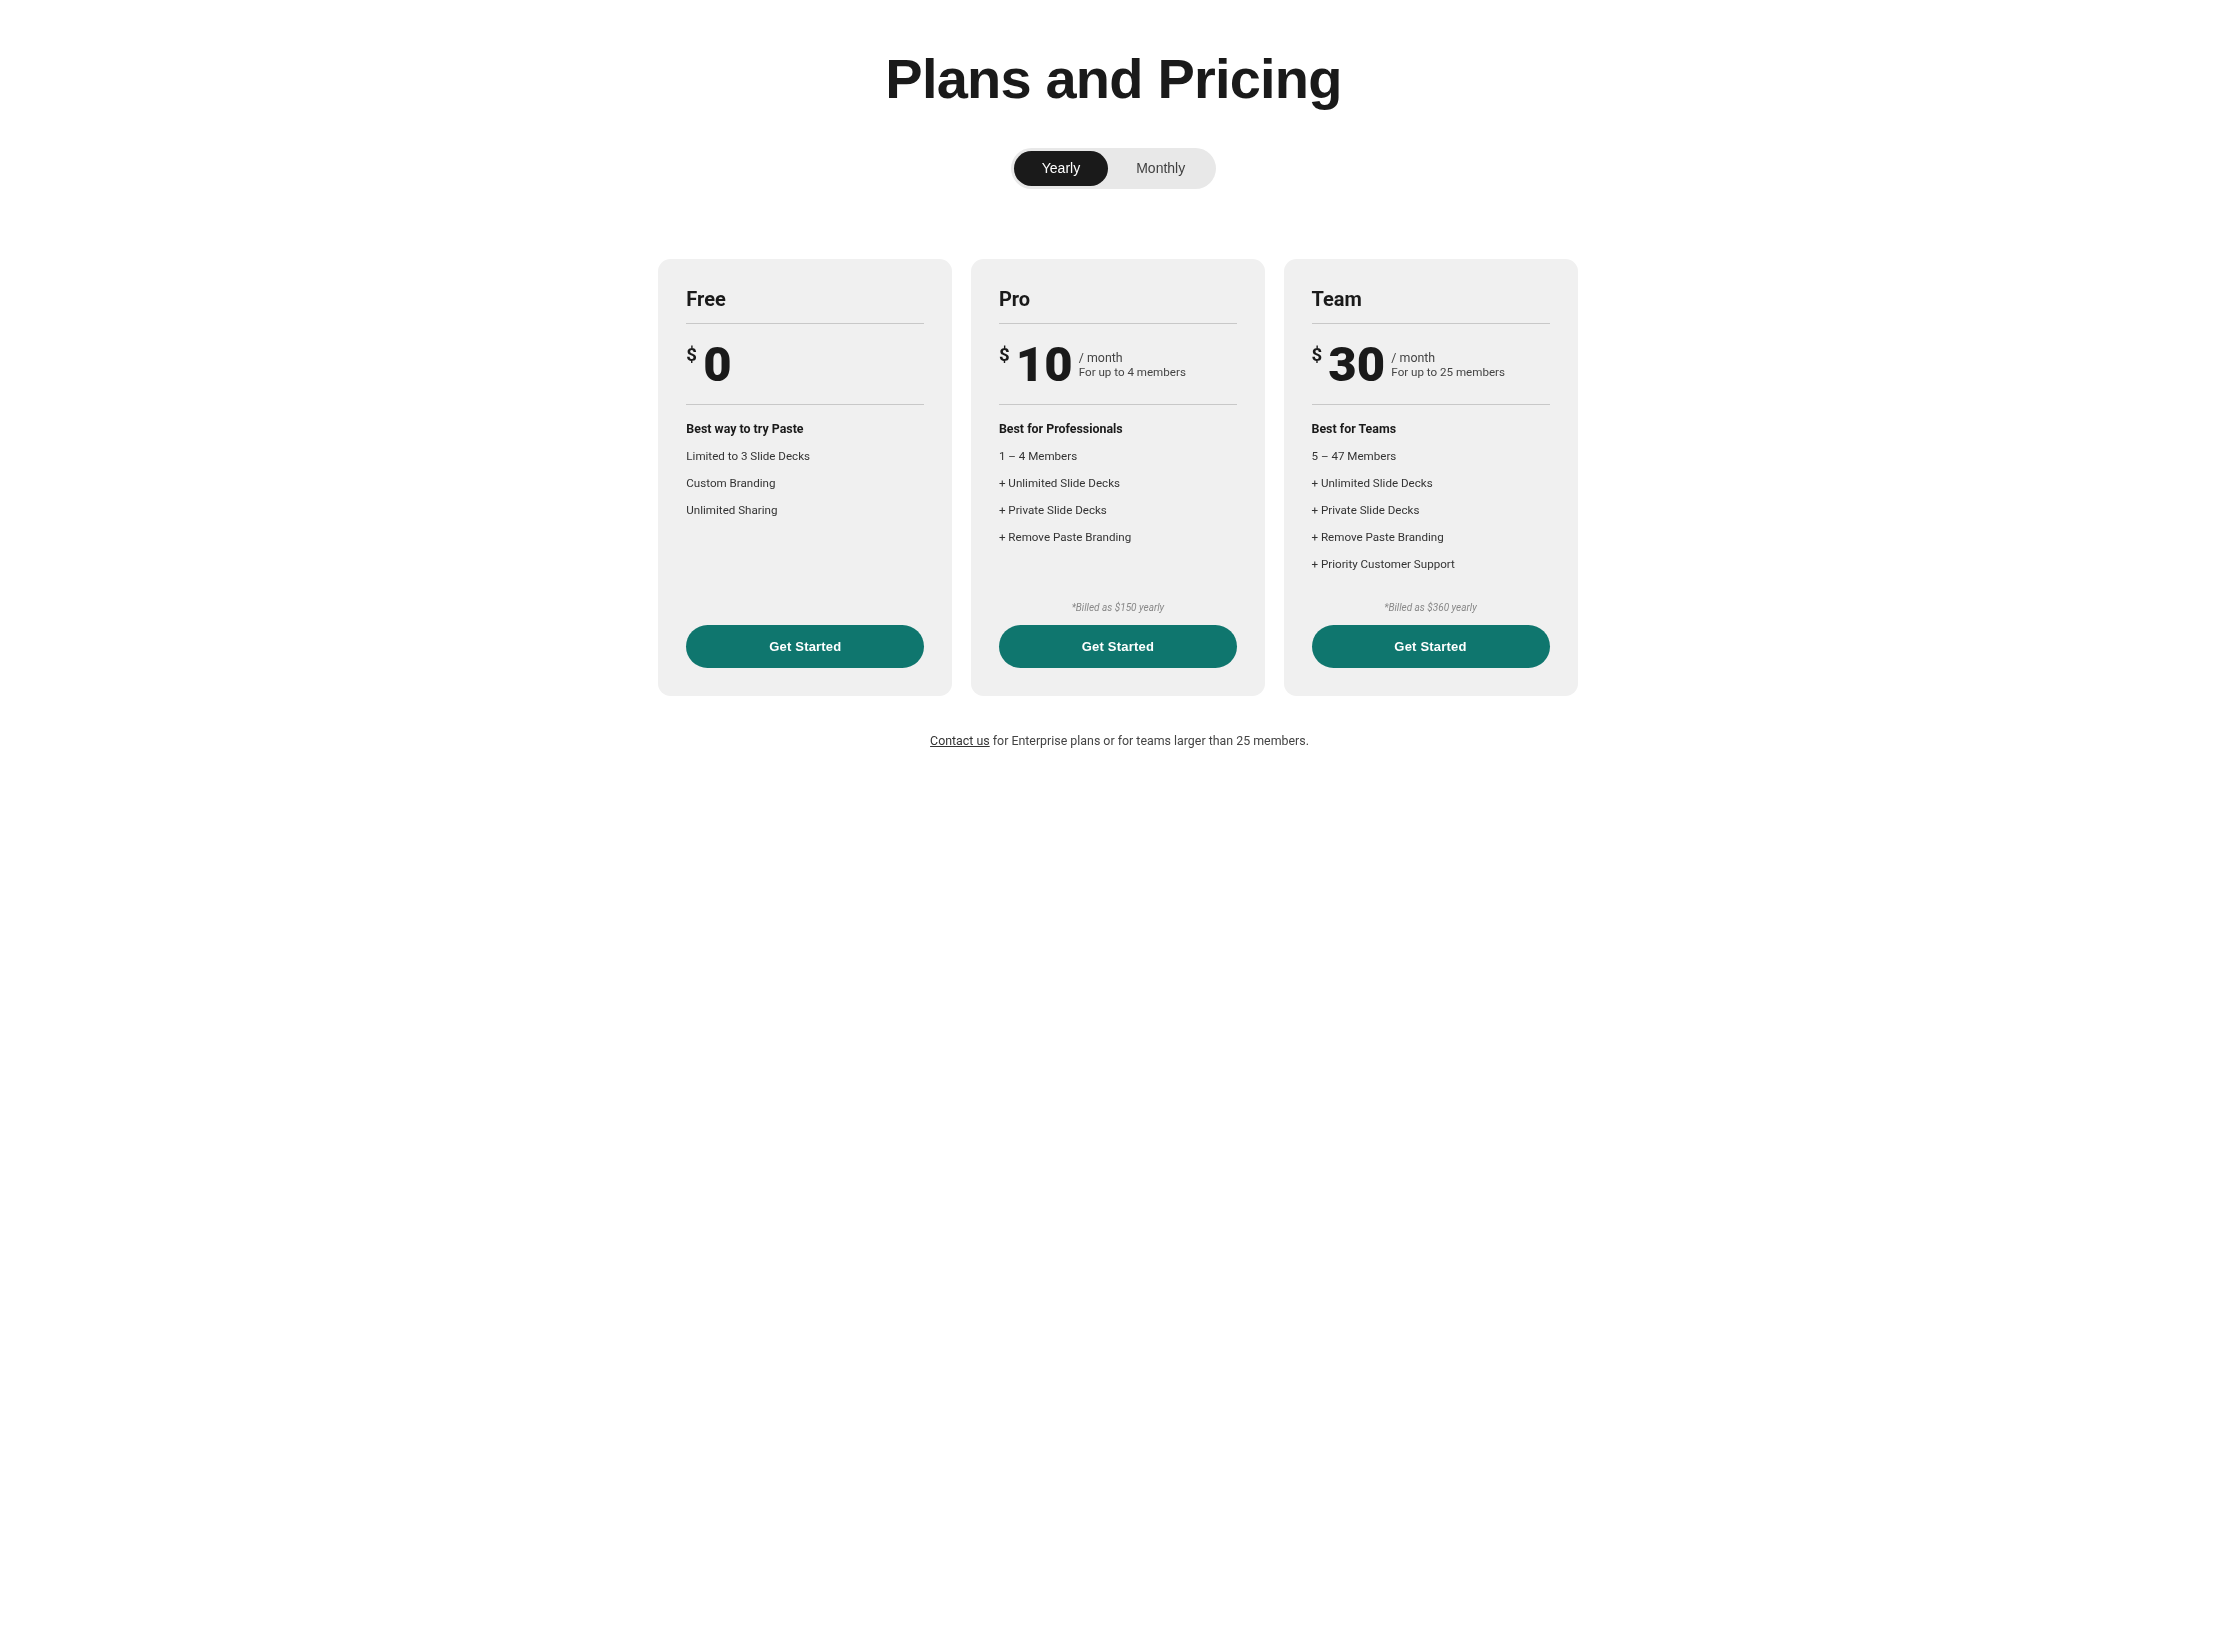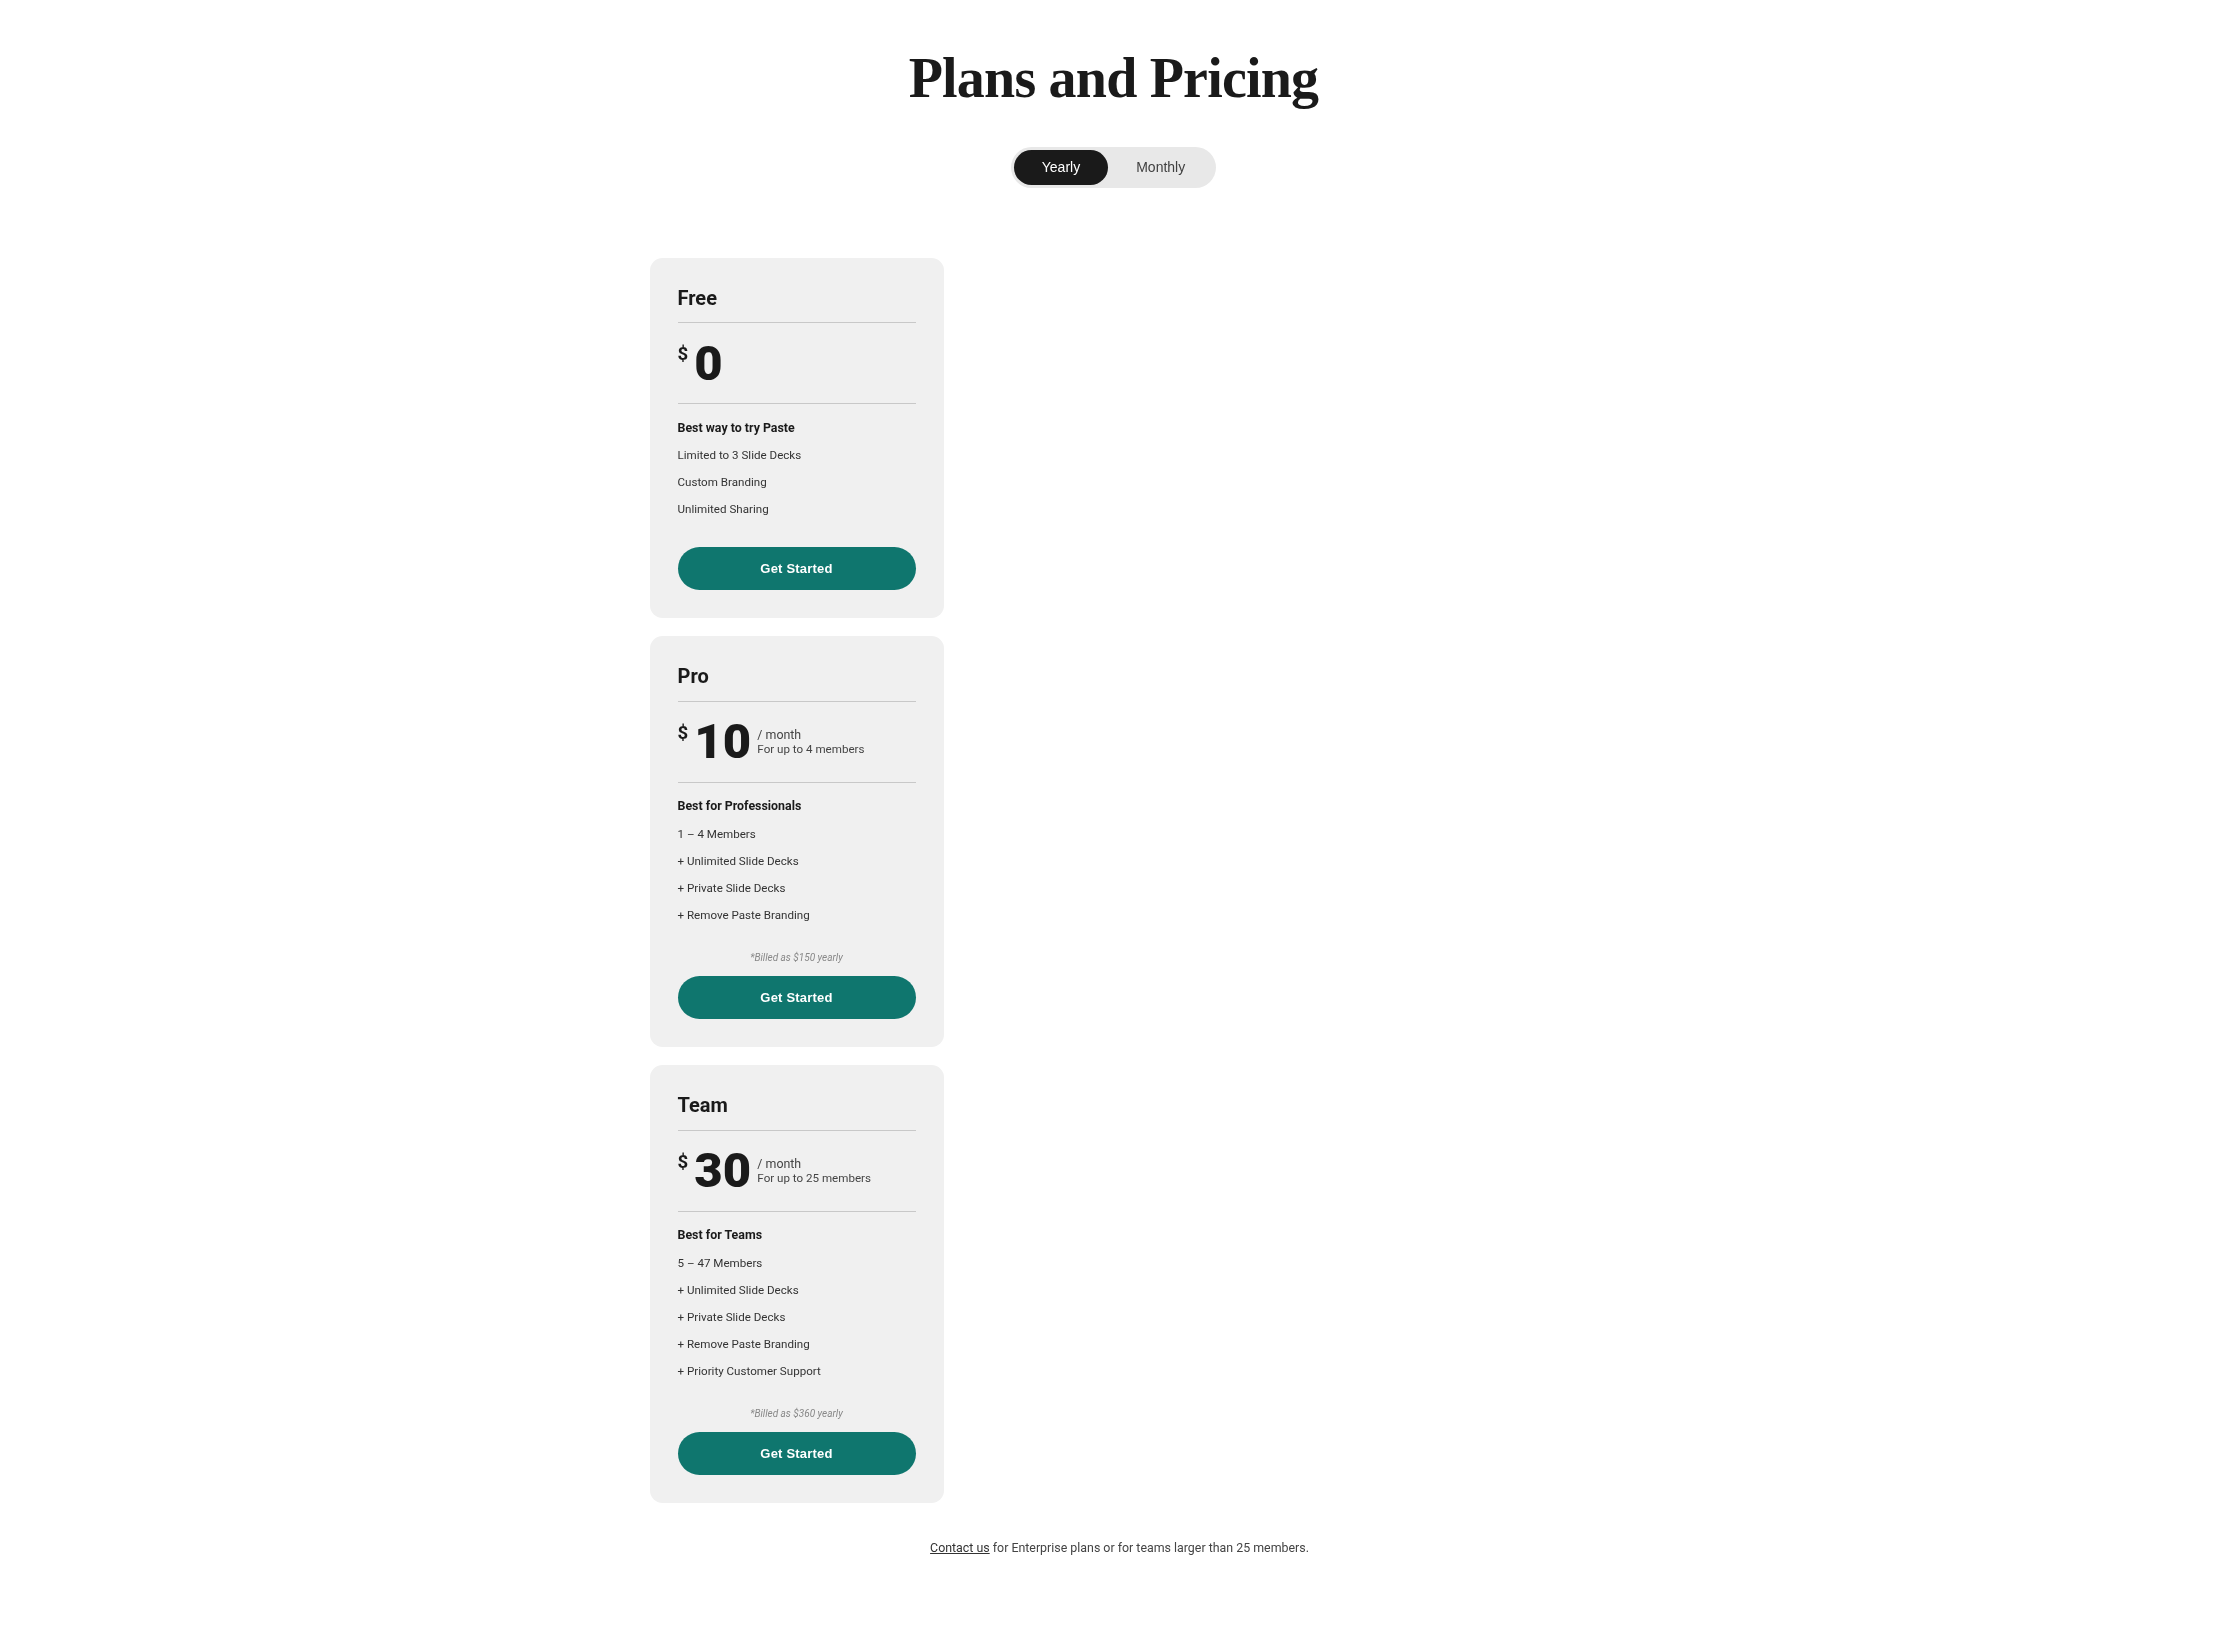--- a/index.html
+++ b/index.html
@@ -18,21 +18,21 @@
       padding: 46px 31px 62px;
       color: #1a1a1a;
     }
 
     .page-title {
       font-size: 56px;
       font-weight: 900;
       text-align: center;
       margin-bottom: 37px;
       letter-spacing: -0.8px;
-      font-family: Liberation Serif, serif;
+      font-family: Liberation Sans, sans-serif;
     }
 
     .billing-toggle {
       display: flex;
       background: #e8e8e8;
       border-radius: 39px;
       padding: 3.1px;
       margin-bottom: 70px;
     }
 
@@ -53,25 +53,24 @@
     }
 
     .toggle-option.inactive {
       background: transparent;
       color: #404040;
     }
 
     .plans-container {
       display: flex;
       gap: 18.6px;
-      justify-content: space-between;
+      justify-content: flex-end;
       width: 100%;
       max-width: 928px;
       margin-bottom: 37px;
-      flex-direction: column;
     }
 
     .plan-card {
       background: #f0f0f0;
       border-radius: 12.4px;
       padding: 28px;
       flex: 1;
       max-width: 294px;
       display: flex;
       flex-direction: column;

